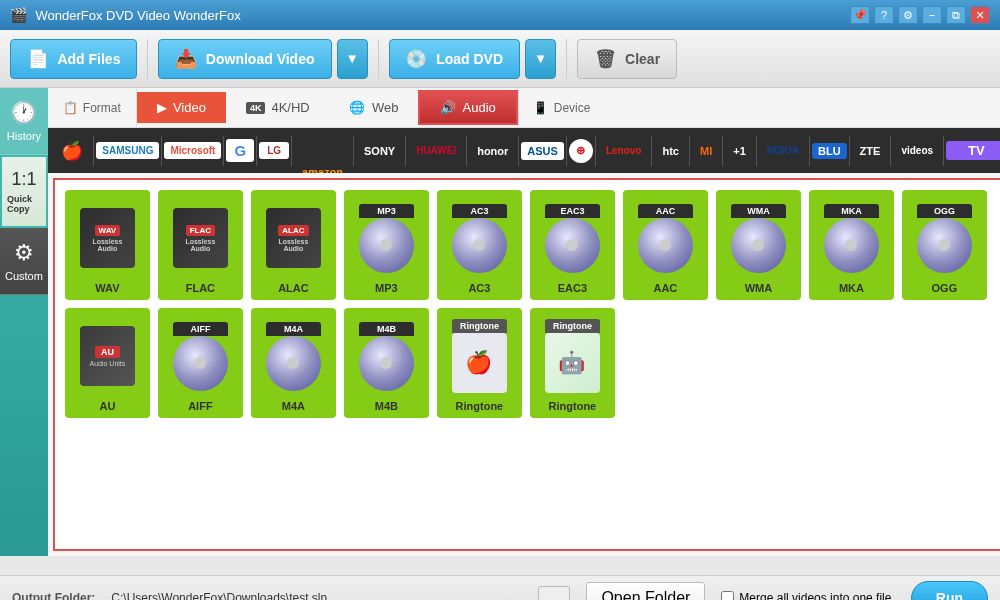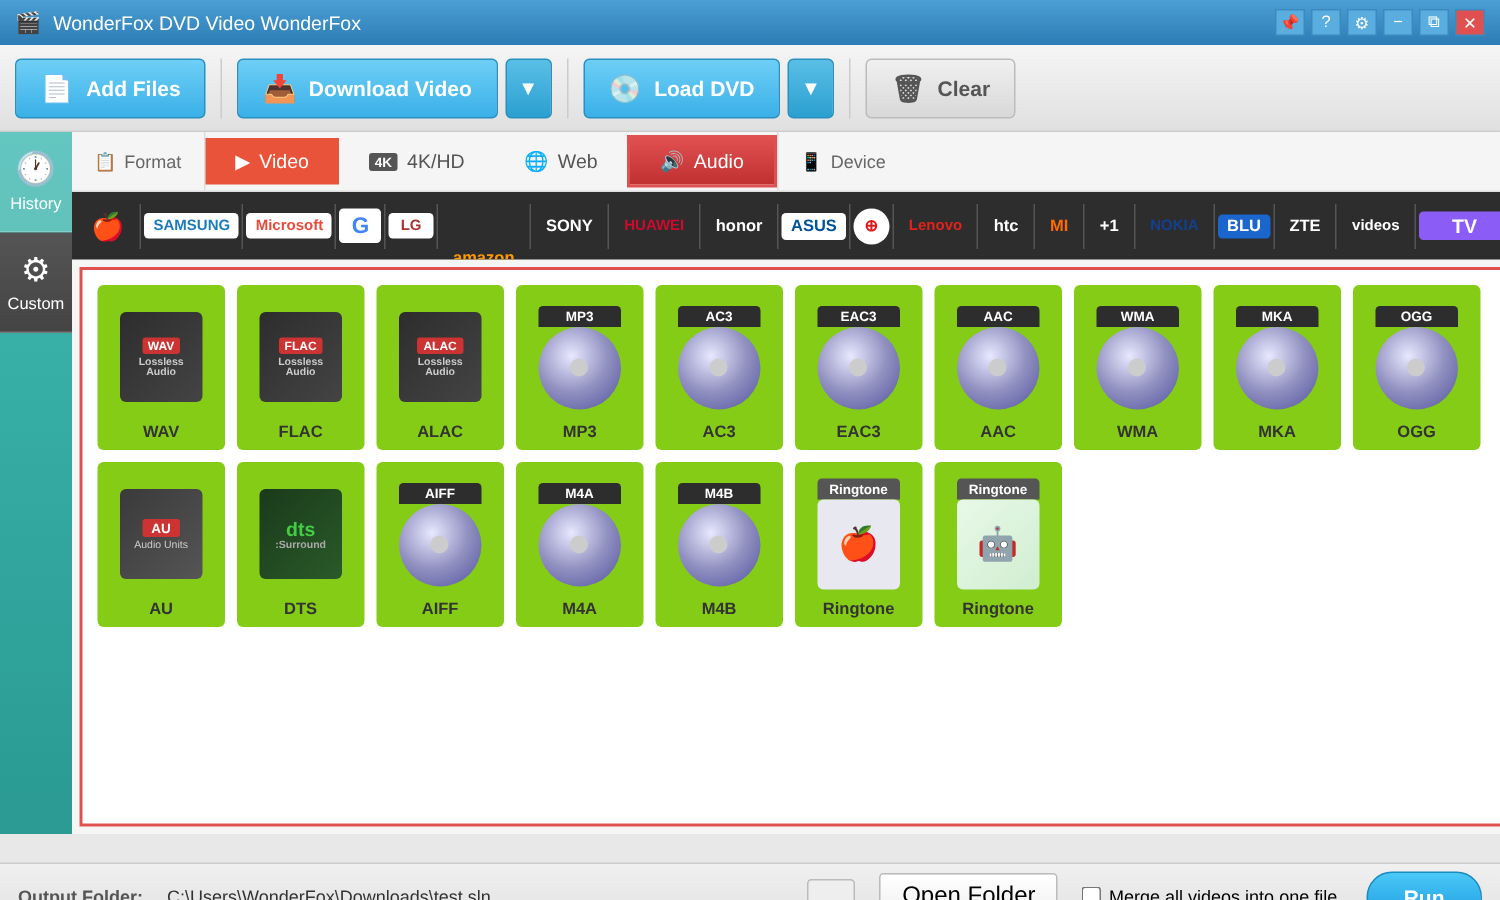--- a/index.html
+++ b/index.html
@@ -368,20 +368,24 @@
   </button>
 </div>
 
 <div class="all-panels">
 
   <div class="sidebar">
     <div class="sidebar-item active">
       <span class="sidebar-item-icon">🕐</span>
       <span>History</span>
     </div>
+    <div class="sidebar-item quick-copy">
+      <span class="sidebar-item-icon" style="font-size:18px;">1:1</span>
+      <span style="font-size:9px; font-weight:bold;">Quick Copy</span>
+    </div>
     <div class="sidebar-item custom">
       <span class="sidebar-item-icon">⚙</span>
       <span>Custom</span>
     </div>
   </div>
 
   <div class="format-panel">
 
     <div class="header-sections">
 
@@ -566,29 +570,20 @@
       <div class="format-item">
         <div class="format-icon">
           <div class="au-icon">
             <div style="background:#cc3333; color:white; font-size:9px; padding:1px 6px; border-radius:2px; margin-bottom:2px; font-weight:bold;">AU</div>
             <span style="font-size:7px; color:#ccc;">Audio Units</span>
           </div>
         </div>
         <span class="format-label">AU</span>
       </div>
 
-      <div class="format-item">
-        <div class="format-icon">
-          <div class="dts-icon">
-            <span style="color:#44cc44; font-weight:bold; font-size:13px;">dts</span>
-            <span style="color:#aaa; font-size:7px;">:Surround</span>
-          </div>
-        </div>
-        <span class="format-label">DTS</span>
-      </div>
 
       <div class="format-item">
         <div class="format-icon">
           <div style="position:relative; display:inline-block;">
             <div style="background:#2d2d2d; color:white; font-size:9px; font-weight:bold; padding:2px 6px; border-radius:3px 3px 0 0; text-align:center;">AIFF</div>
             <div class="disc-icon"></div>
           </div>
         </div>
         <span class="format-label">AIFF</span>
       </div>

